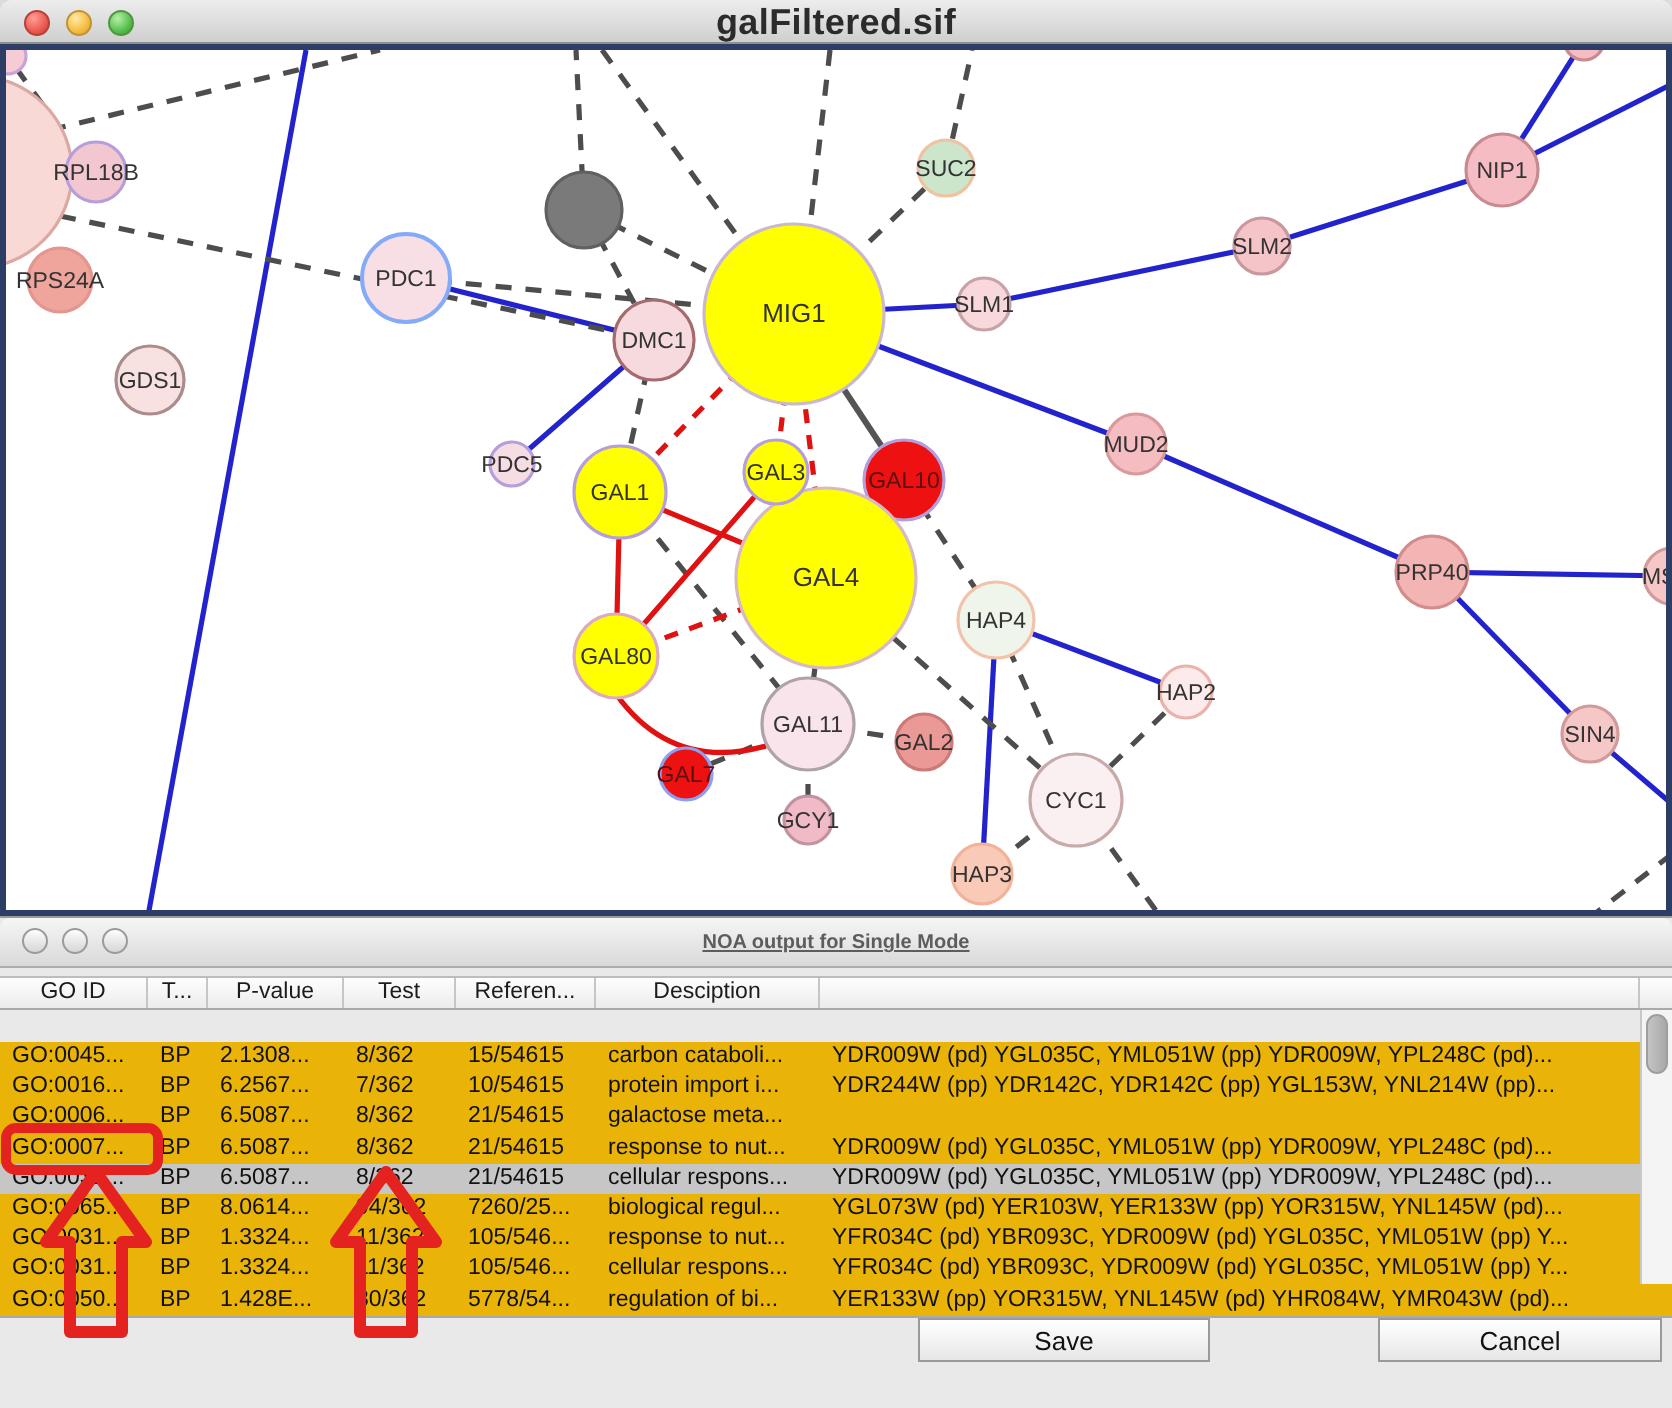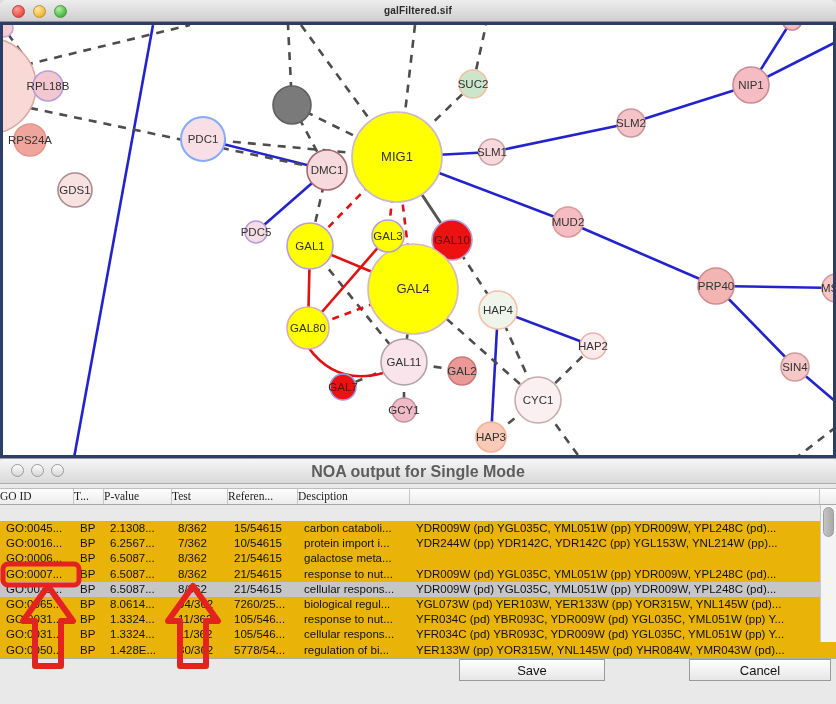--- a/index.html
+++ b/index.html
@@ -7,36 +7,36 @@
   .window{position:relative;width:836px;height:704px;background:#e9e9e9;overflow:hidden;border-radius:6px 6px 0 0;}
   
   .titlebar{position:absolute;top:0;left:0;width:836px;height:22px;
     background:linear-gradient(#ededed,#cfcfcf);border-bottom:1px solid #8f8f8f;border-radius:6px 6px 0 0;}
   .lights{position:absolute;left:12px;top:4.5px;display:flex;gap:8px;}
   .light{width:13px;height:13px;border-radius:50%;display:inline-block;}
   .light.red{background:radial-gradient(circle at 35% 30%,#ff9d96,#ec5a50 60%,#c93a31);border:1px solid #b54139;}
   .light.yellow{background:radial-gradient(circle at 35% 30%,#ffe9a8,#f5bd41 60%,#d59a24);border:1px solid #c29236;}
   .light.green{background:radial-gradient(circle at 35% 30%,#b6f0a8,#56c14e 60%,#34962e);border:1px solid #51963f;}
   .title{position:absolute;left:0;right:0;top:0;height:22px;line-height:22px;text-align:center;
-    font-size:10px;color:#2b2b2b;font-weight:bold;letter-spacing:.2px;}
+    font-size:18px;color:#2b2b2b;font-weight:bold;letter-spacing:.2px;}
   
   .network{position:absolute;top:22px;left:0;width:836px;height:436px;background:#fff;}
   .network svg{display:block;}
   
   .noa{position:absolute;top:458px;left:0;width:836px;height:246px;background:#e9e9e9;border-top:1px solid #9a9a9a;}
   .noa-titlebar{position:relative;height:25px;background:linear-gradient(#f6f6f6,#d9d9d9);
     border-bottom:1px solid #adadad;border-radius:5px 5px 0 0;}
   .dots{position:absolute;left:11px;top:5px;display:flex;gap:7px;}
   .dot{width:13px;height:13px;border-radius:50%;border:1px solid #9b9b9b;background:linear-gradient(#fdfdfd,#d6d6d6);}
-  .noa-title{height:25px;line-height:25px;text-align:center;font-size:16px;color:#5d5d5d;font-weight:bold;}
+  .noa-title{height:25px;line-height:25px;text-align:center;font-size:10px;color:#5d5d5d;font-weight:bold;text-decoration:underline;}
   .thead{display:grid;grid-template-columns:74px 30px 68px 56px 70px 112px 410px 16px;
     margin-top:4px;height:17px;background:linear-gradient(#fefefe,#ececec);
     border-top:1px solid #bdbdbd;border-bottom:1px solid #a9a9a9;}
-  .th{font-size:11.5px;color:#1c1c1c;text-align:left;line-height:15px;
-    border-right:1px solid #c6c6c6;overflow:hidden;white-space:nowrap;font-family:Liberation Serif, serif;}
+  .th{font-size:11.5px;color:#1c1c1c;text-align:center;line-height:15px;
+    border-right:1px solid #c6c6c6;overflow:hidden;white-space:nowrap;}
   .tbody{position:relative;width:836px;background:#eab308;border-bottom:1px solid #a9a9a9;margin-top:16px;}
   .tr{display:grid;grid-template-columns:74px 30px 68px 56px 70px 112px 410px;height:15.2px;}
   .tr.selected{background:#c6c6c6;}
   .td{font-size:11.5px;color:#111;line-height:15.2px;padding-left:6px;overflow:hidden;white-space:nowrap;}
   .scrollbar{position:absolute;top:46px;right:0;width:16px;height:137px;background:#f4f4f4;
     border-left:1px solid #c9c9c9;}
   .thumb{position:absolute;top:2px;left:2px;width:11px;height:30px;border-radius:6px;
     background:linear-gradient(90deg,#c4c4c4,#a9a9a9);border:1px solid #9e9e9e;}
   .buttons .btn{position:absolute;top:200px;height:22px;border:1px solid #9a9a9a;border-radius:0;
     background:linear-gradient(#ffffff,#e6e6e6);font-size:13px;color:#111;padding:0;cursor:pointer;

